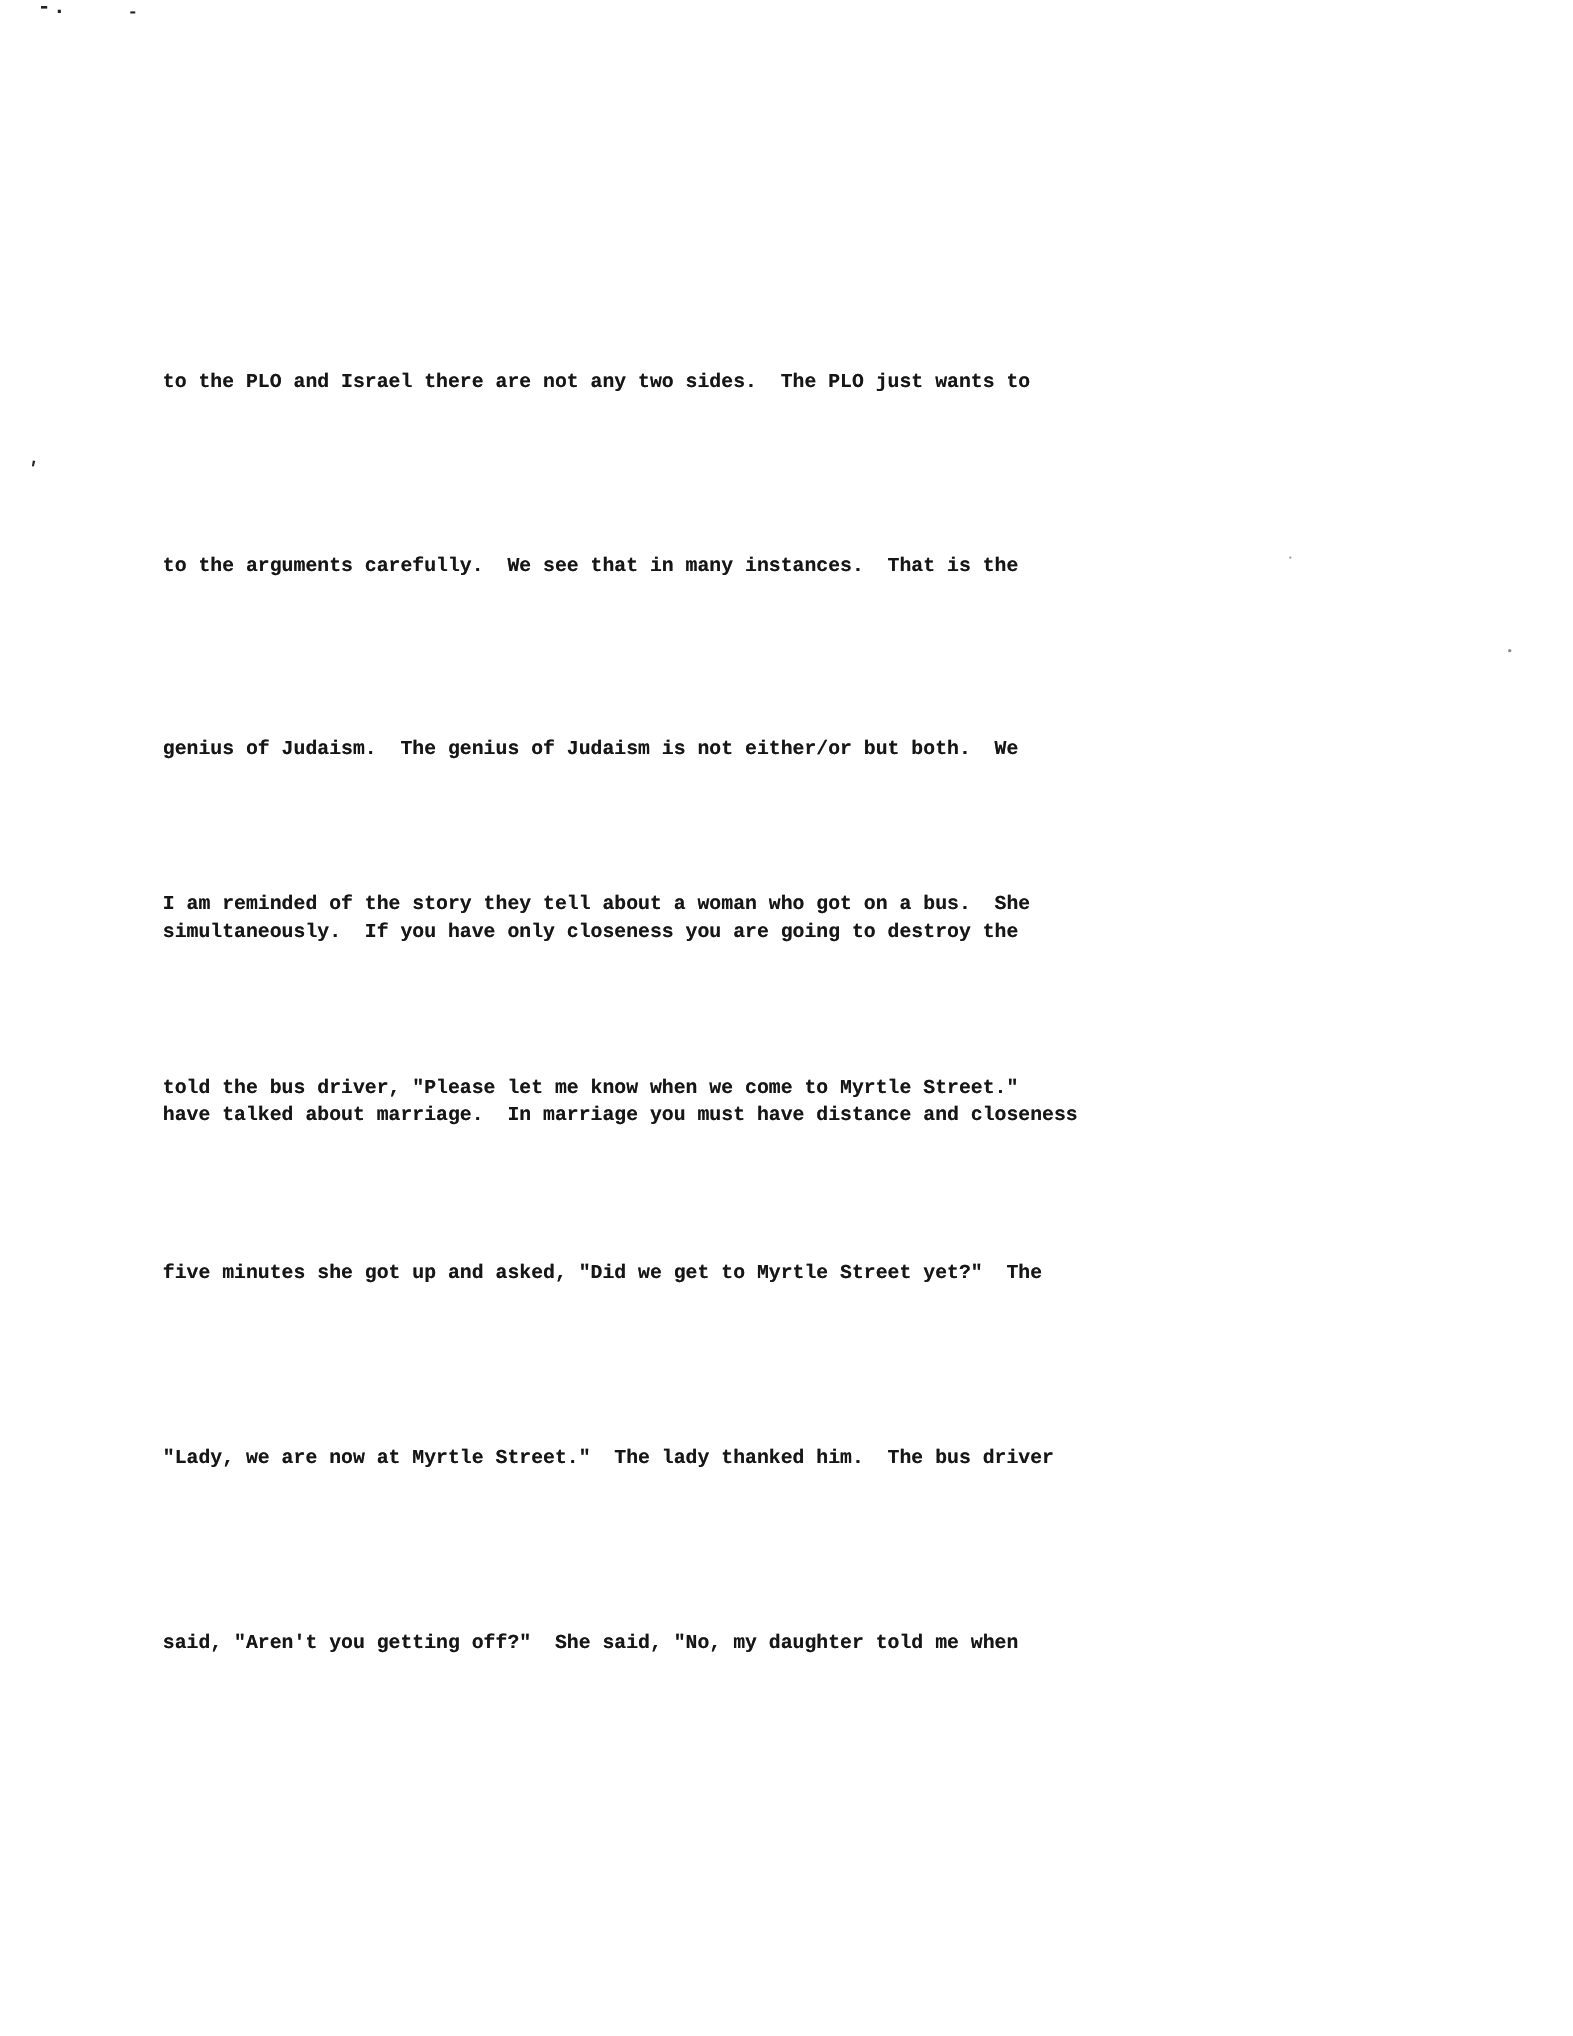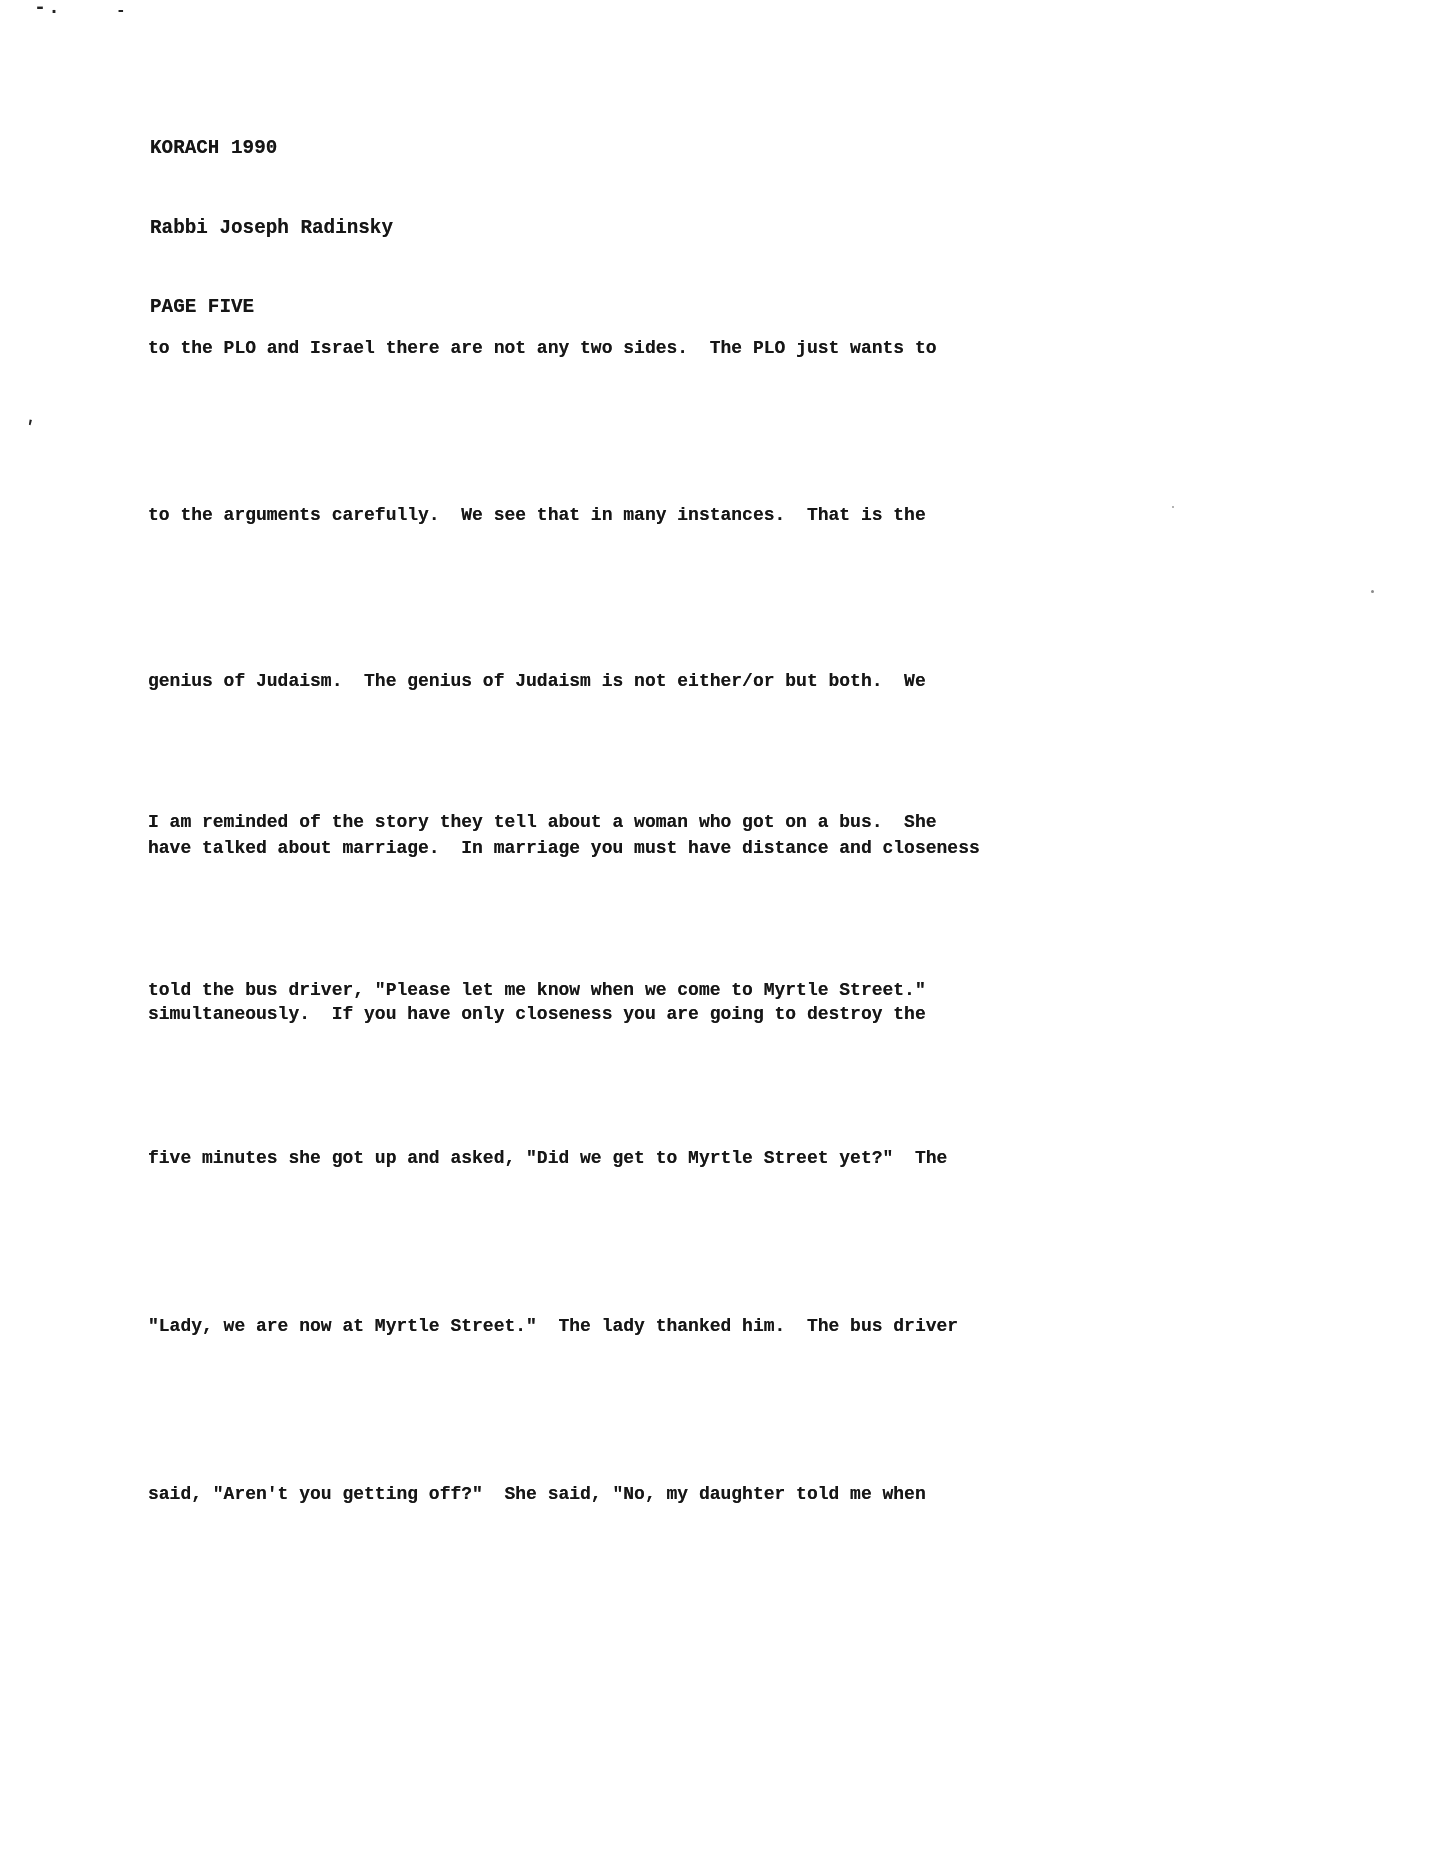--- a/index.html
+++ b/index.html
@@ -94,32 +94,27 @@
 <body>
 
 <div class="page">
 
   <span class="artifact artifact-dashdot">-.</span>
   <span class="artifact artifact-dash">-</span>
   <span class="artifact artifact-tick">'</span>
   <span class="artifact-dot-1"></span>
   <span class="artifact-dot-2"></span>
 
-  <div class="header-block typed">
-    <div class="line">KORACH 1990</div>
-    <div class="line">Rabbi Joseph Radinsky</div>
-    <div class="line">PAGE FIVE</div>
-  </div>
 
   <div class="para para-1 typed">
     <div class="line">to the PLO and Israel there are not any two sides.  The PLO just wants to</div>
     <div class="line">to the arguments carefully.  We see that in many instances.  That is the</div>
     <div class="line">genius of Judaism.  The genius of Judaism is not either/or but both.  We</div>
+    <div class="line">simultaneously.  If you have only closeness you are going to destroy the</div>
     <div class="line">have talked about marriage.  In marriage you must have distance and closeness</div>
-    <div class="line">simultaneously.  If you have only closeness you are going to destroy the</div>
   </div>
 
   <div class="para para-2 typed">
     <div class="line">I am reminded of the story they tell about a woman who got on a bus.  She</div>
     <div class="line">told the bus driver, "Please let me know when we come to Myrtle Street."</div>
     <div class="line">five minutes she got up and asked, "Did we get to Myrtle Street yet?"  The</div>
     <div class="line">"Lady, we are now at Myrtle Street."  The lady thanked him.  The bus driver</div>
     <div class="line">said, "Aren't you getting off?"  She said, "No, my daughter told me when</div>
     
     

